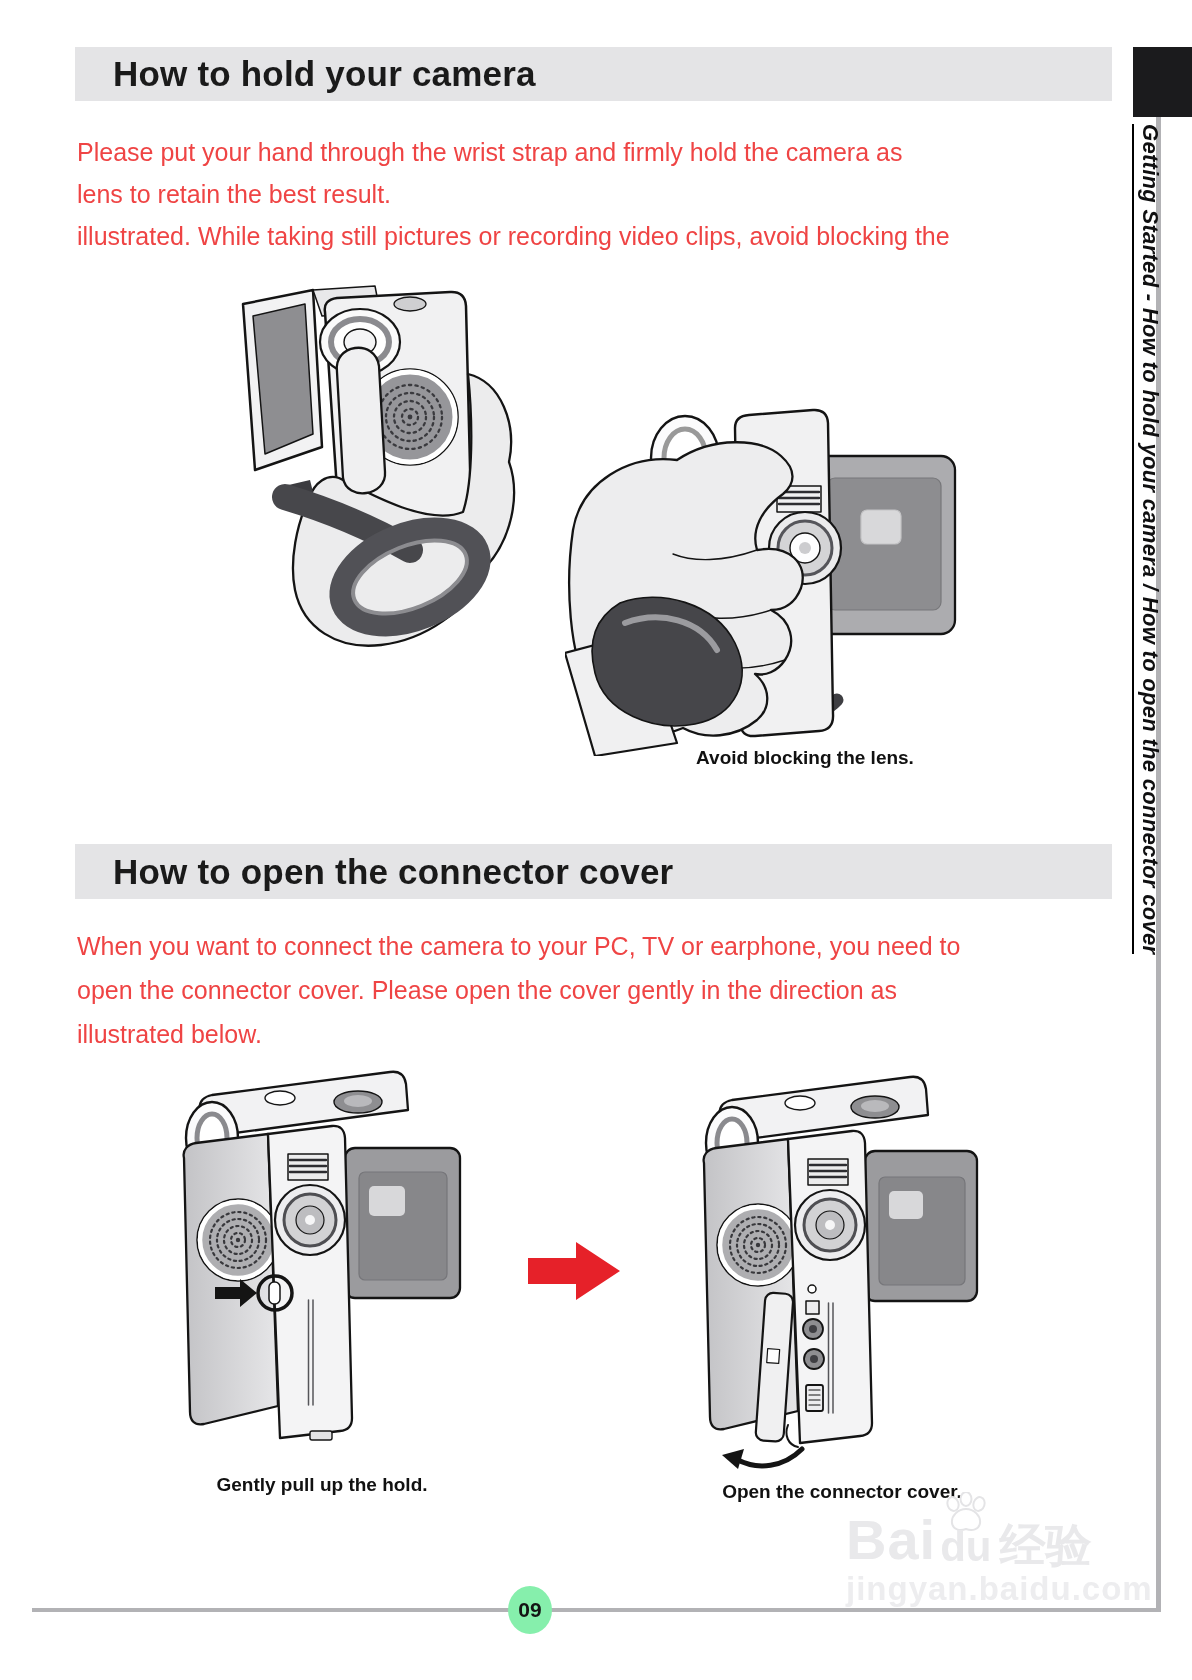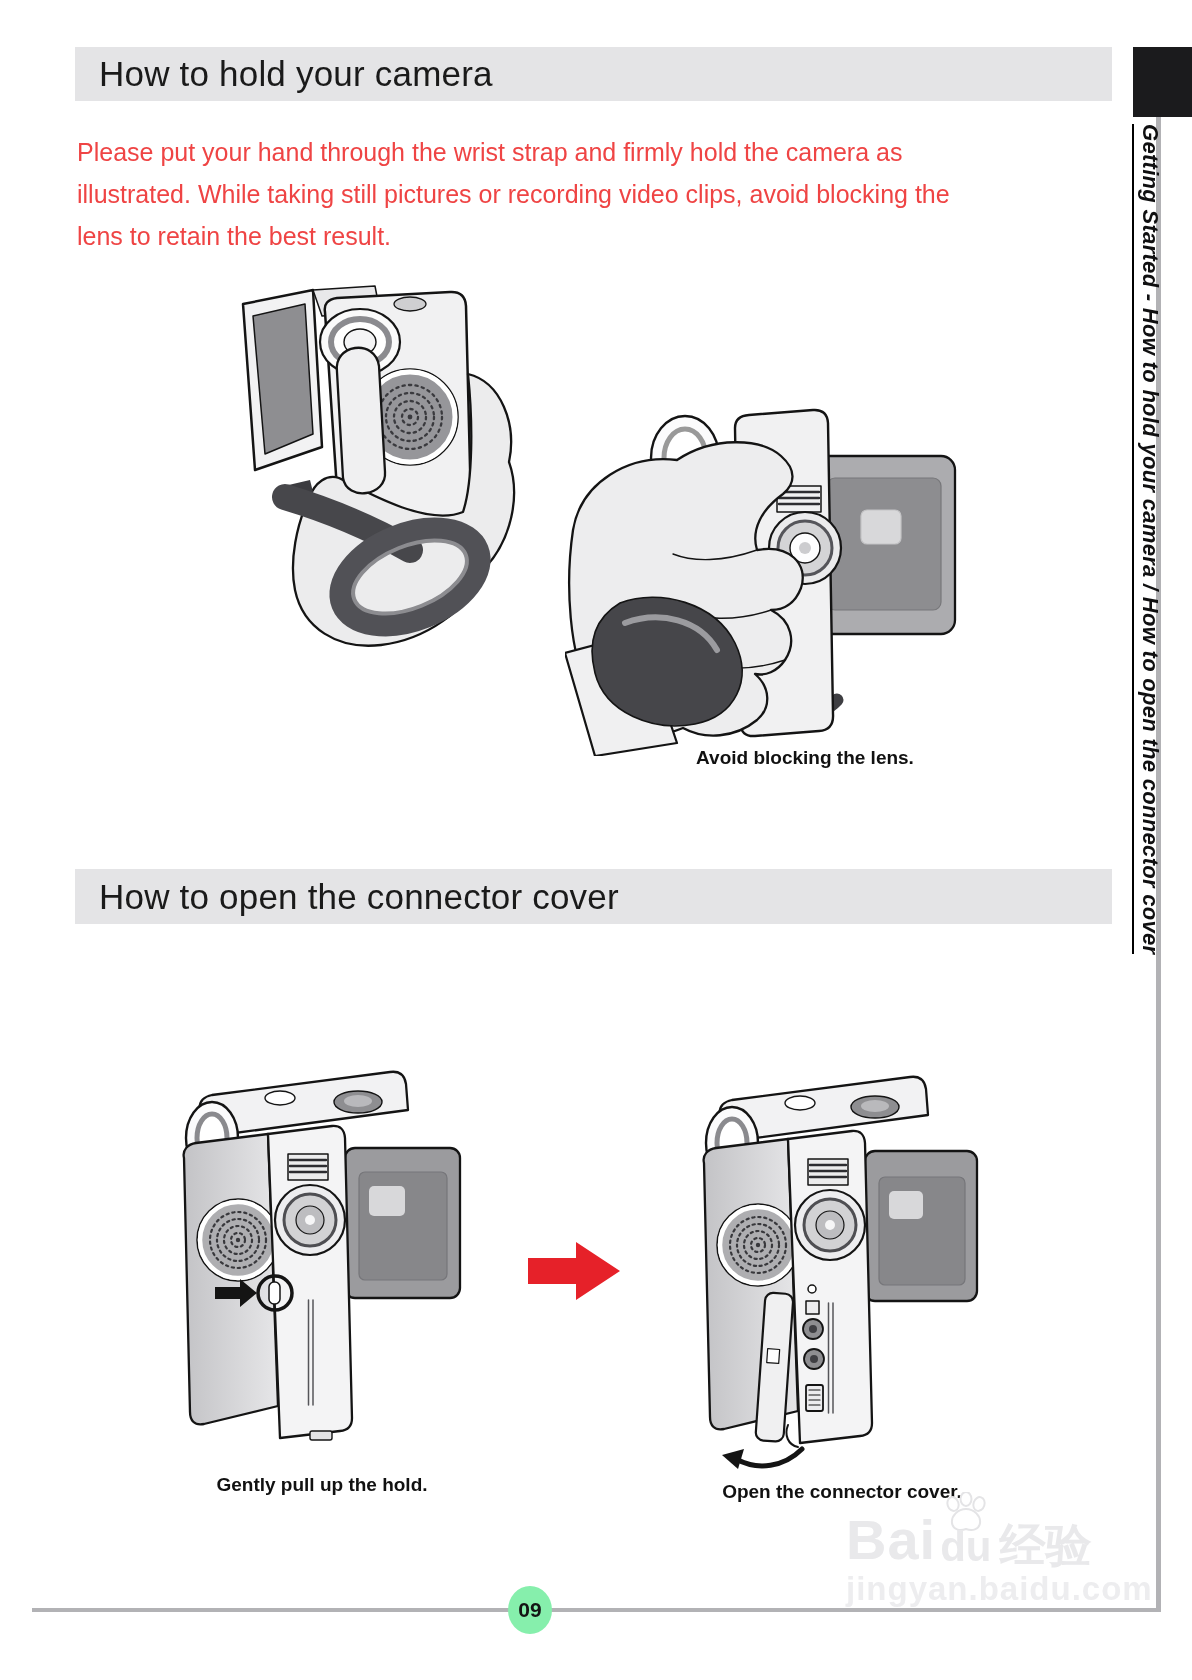--- a/index.html
+++ b/index.html
@@ -5,24 +5,24 @@
   html,body{margin:0;padding:0;background:#fff;}
   .page{
     position:relative;width:1192px;height:1680px;background:#ffffff;overflow:hidden;
     font-family:"Liberation Sans", sans-serif;color:#1c1c1c;
   }
   .hdr{
     position:absolute;left:75px;width:1037px;height:54px;background:#e4e4e6;
     display:flex;align-items:center;
   }
   .hdr span{
-    font-size:35px;font-weight:normal;color:#1a1a1a;padding-left:24px;letter-spacing:.2px;white-space:nowrap;
+    font-size:35px;font-weight:bold;color:#1a1a1a;padding-left:38px;letter-spacing:.2px;white-space:nowrap;
   }
   .hdr1{top:47px;}
-  .hdr2{top:844px;height:55px;margin-top:25px;}
+  .hdr2{top:844px;height:55px;}
   .bodytext{position:absolute;left:77px;font-size:25px;color:#ef4444;}
   .bodytext span{display:block;white-space:nowrap;}
   .body1{top:131px;line-height:42px;}
   .body2{top:924px;line-height:44px;}
   .cap{position:absolute;font-size:19px;font-weight:bold;color:#111;text-align:center;white-space:nowrap;}
   .cap1{left:655px;top:747px;width:300px;}
   .cap2{left:172px;top:1474px;width:300px;}
   .cap3{left:692px;top:1474px;width:300px;margin-top:7px;}
   .illo{position:absolute;}
   .illo1{left:225px;top:282px;}
@@ -55,22 +55,22 @@
 <body>
 
 <div class="page">
 
   <div class="hdr hdr1">
     <span>How to hold your camera</span>
   </div>
 
   <div class="bodytext body1">
     <span>Please put your hand through the wrist strap and firmly hold the camera as</span>
+    <span>lens to retain the best result.</span>
     <span>illustrated. While taking still pictures or recording video clips, avoid blocking the</span>
-    <span>lens to retain the best result.</span>
   </div>
 
   <svg class="illo illo1" width="300" height="385" viewBox="0 0 300 385">
     <g stroke-linejoin="round" stroke-linecap="round">
 
       <path d="M 18,22 L 88,8 L 97,165 L 30,188 Z" fill="#f2f2f3" stroke="#141414" stroke-width="2.5"></path>
       <path d="M 28,34 L 80,22 L 88,152 L 40,172 Z" fill="#8e8e91" stroke="#141414" stroke-width="1.5"></path>
       <path d="M 88,8 L 150,4 L 155,30 L 97,34 Z" fill="#e8e8ea" stroke="#141414" stroke-width="1.5"></path>
 
       <path d="M 100,30 Q 98,18 112,16 L 225,10 Q 240,9 241,24 L 246,225 Q 247,240 232,242 L 130,250 Q 115,252 114,237 Z" fill="#f1f1f2" stroke="#141414" stroke-width="2.5"></path>
@@ -147,20 +147,25 @@
       <path d="M 60,225 C 95,212 135,222 152,252" fill="none" stroke="#9b9b9f" stroke-width="6"></path>
     </g>
   </svg>
 
   <div class="cap cap1">Avoid blocking the lens.</div>
 
   <div class="hdr hdr2">
     <span>How to open the connector cover</span>
   </div>
 
+  <div class="bodytext body2">
+    <span>When you want to connect the camera to your PC, TV or earphone, you need to</span>
+    <span>open the connector cover. Please open the cover gently in the direction as</span>
+    <span>illustrated below.</span>
+  </div>
 
   <svg class="illo illo3" width="345" height="405" viewBox="0 0 345 405">
     <defs>
       <linearGradient id="grad3" x1="0" y1="0" x2="1" y2="0">
         <stop offset="0" stop-color="#c3c3c6"></stop>
           <stop offset="1" stop-color="#e6e6e8"></stop>
       </linearGradient>
     </defs>
     <g stroke-linejoin="round" stroke-linecap="round">
 

